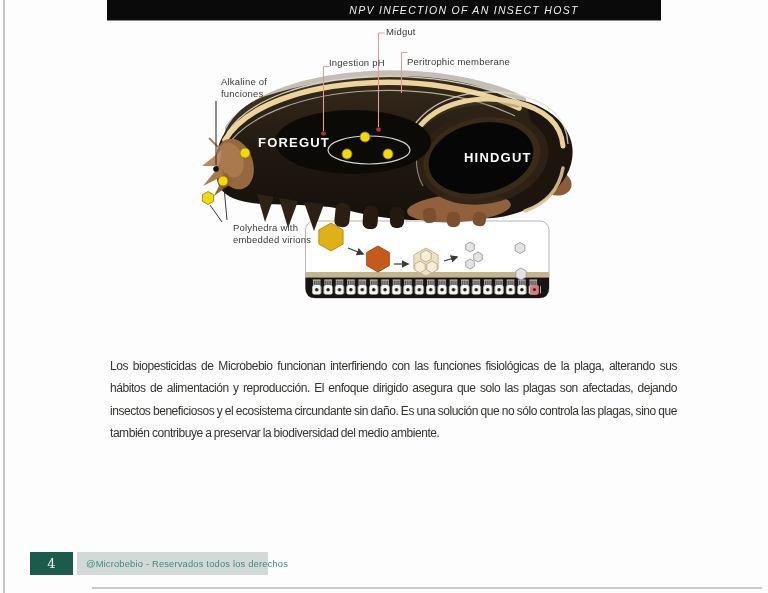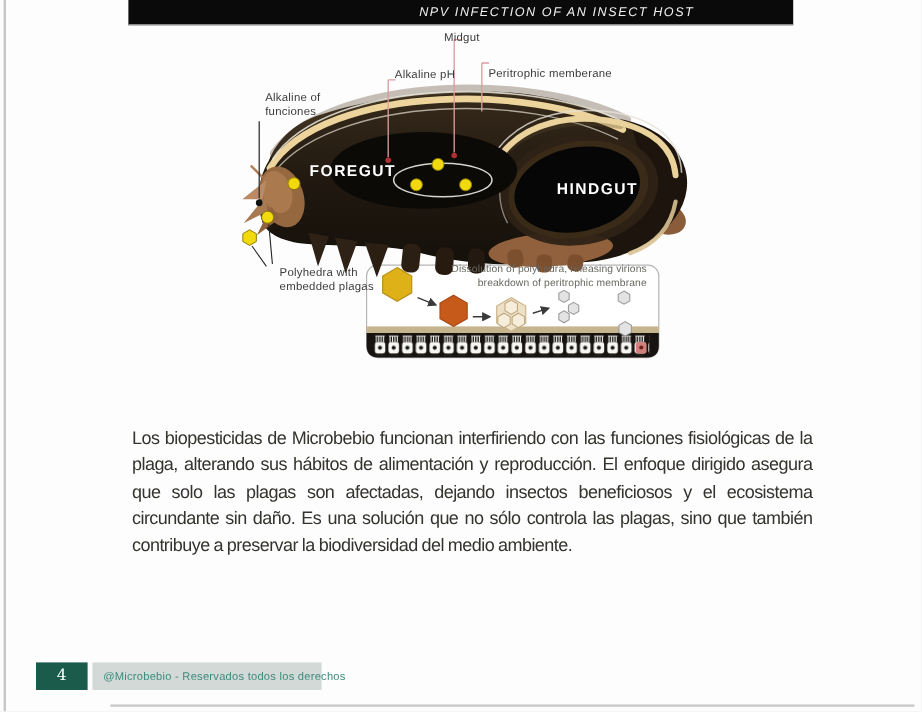--- a/index.html
+++ b/index.html
@@ -14,21 +14,21 @@
     border-bottom:1px solid #8a8a8a;}
   .title-bar span{color:#efefef;font-size:10.5px;font-style:italic;letter-spacing:1.3px;white-space:nowrap;}
   .art{position:absolute;left:0;top:0;}
 
   .lbl{position:absolute;font-size:9.5px;line-height:11.5px;color:#3b3b3b;letter-spacing:.2px;white-space:nowrap;}
   .lbl-organ{position:absolute;font-size:13px;font-weight:bold;color:#ffffff;letter-spacing:1.2px;white-space:nowrap;}
   .lbl-dissolution{position:absolute;left:257px;top:219px;width:175px;text-align:right;
     font-size:8.6px;line-height:11px;color:#68675f;letter-spacing:.1px;}
 
   .paragraph{position:absolute;left:110px;top:355px;width:567px;
-    font-size:15px;line-height:22.3px;color:#34332e;text-align:justify;
+    font-size:12px;line-height:22.3px;color:#34332e;text-align:justify;
     letter-spacing:-0.45px;word-spacing:-0.5px;}
 
   .page-num{position:absolute;left:30px;top:552px;width:43px;height:23px;background:#1a5b4c;
     display:flex;align-items:center;justify-content:center;}
   .page-num span{color:#ffffff;font-family:"DejaVu Serif",serif;font-size:13px;}
   .copyright{position:absolute;left:77px;top:552px;width:191px;height:23px;background:#d3d9d6;
     display:flex;align-items:center;box-sizing:border-box;padding-left:9px;}
   .copyright span{color:#3e8b7e;font-size:9.3px;letter-spacing:.2px;white-space:nowrap;}
 </style>
 </head>
@@ -175,37 +175,33 @@
         <circle cx="216.5" cy="133.5" r="2.3" fill="#b43030"></circle>
         <g stroke="#222222" stroke-width="1" fill="none">
           <path d="M109,101 V165"></path>
           <path d="M103,205 L115,222" stroke-width="0.9"></path>
           <path d="M117,187 L120,220" stroke-width="0.9"></path>
         </g>
         <circle cx="109" cy="169" r="2.8" fill="#111111"></circle>
       </g>
     </svg>
 
-    <div class="lbl" style="left:263px;top:26px">Midgut</div>
+    <div class="lbl" style="left:279px;top:26px">Midgut</div>
     <div class="lbl" style="left:300px;top:56px">Peritrophic memberane</div>
-    <div class="lbl" style="left:222px;top:57px">Alkaline pH</div>
+    <div class="lbl" style="left:222px;top:57px">Ingestion pH</div>
     <div class="lbl" style="left:114px;top:76px">
       <span style="display:block">Alkaline of</span>
       <span style="display:block">funciones</span>
     </div>
     <div class="lbl" style="left:126px;top:222px">
       <span style="display:block">Polyhedra with</span>
-      <span style="display:block">embedded plagas</span>
+      <span style="display:block">embedded virions</span>
     </div>
     <div class="lbl-organ" style="left:151px;top:135px">FOREGUT</div>
     <div class="lbl-organ" style="left:357px;top:150px">HINDGUT</div>
-    <div class="lbl-dissolution">
-      <span style="display:block">Dissolution of polyhedra, releasing virions</span>
-      <span style="display:block">breakdown of peritrophic membrane</span>
-    </div>
   </div>
 
   <div class="paragraph">Los biopesticidas de Microbebio funcionan interfiriendo con las funciones fisiológicas de la plaga, alterando sus hábitos de alimentación y reproducción. El enfoque dirigido asegura que solo las plagas son afectadas, dejando insectos beneficiosos y el ecosistema circundante sin daño. Es una solución que no sólo controla las plagas, sino que también contribuye a preservar la biodiversidad del medio ambiente.</div>
 
   <div class="page-num">
     <span>4</span>
   </div>
   <div class="copyright">
     <span>@Microbebio - Reservados todos los derechos</span>
   </div>

